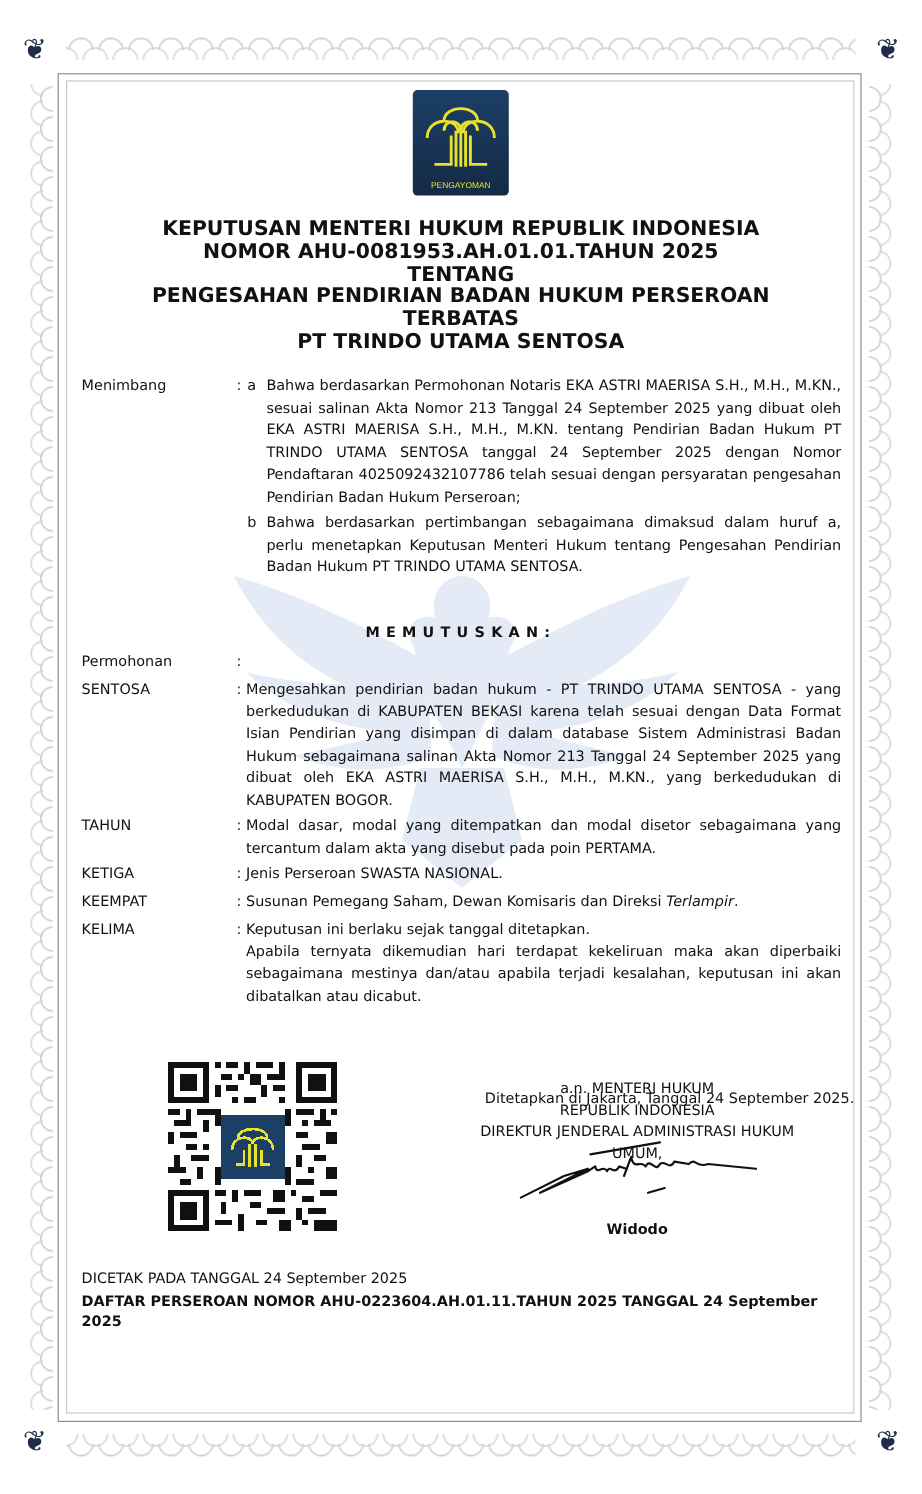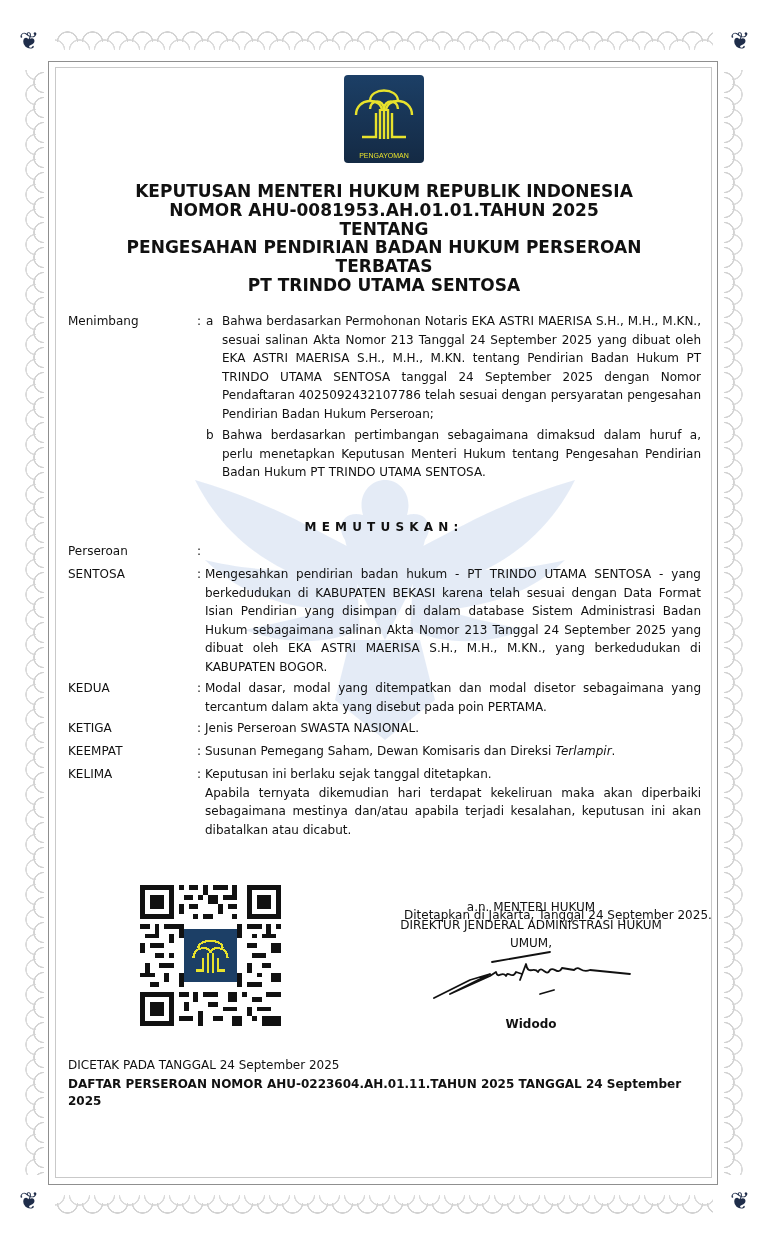--- a/index.html
+++ b/index.html
@@ -150,32 +150,32 @@
 </div>
 
 <div class="row body-text" style="top:426px; height:56px;">
   <span class="letter">b</span>
   <div class="content with-letter">Bahwa berdasarkan pertimbangan sebagaimana dimaksud dalam huruf a, perlu menetapkan Keputusan Menteri Hukum tentang Pengesahan Pendirian Badan Hukum PT TRINDO UTAMA SENTOSA.</div>
 </div>
 
 <div class="heading-mem">MEMUTUSKAN:</div>
 
 <div class="row body-text" style="top:542px; height:19px;">
-  <span class="label">Perseroan</span>
+  <span class="label">Permohonan</span>
   <span class="colon">:</span>
 </div>
 
 <div class="row body-text" style="top:565px; height:112px;">
   <span class="label">SENTOSA</span>
   <span class="colon">:</span>
   <div class="content plain">Mengesahkan pendirian badan hukum - PT TRINDO UTAMA SENTOSA - yang berkedudukan di KABUPATEN BEKASI karena telah sesuai dengan Data Format Isian Pendirian yang disimpan di dalam database Sistem Administrasi Badan Hukum sebagaimana salinan Akta Nomor 213 Tanggal 24 September 2025 yang dibuat oleh EKA ASTRI MAERISA S.H., M.H., M.KN., yang berkedudukan di KABUPATEN BOGOR.</div>
 </div>
 
 <div class="row body-text" style="top:679px; height:38px;">
-  <span class="label">KEDUA</span>
+  <span class="label">TAHUN</span>
   <span class="colon">:</span>
   <div class="content plain">Modal dasar, modal yang ditempatkan dan modal disetor sebagaimana yang tercantum dalam akta yang disebut pada poin PERTAMA.</div>
 </div>
 
 <div class="row body-text" style="top:719px; height:19px;">
   <span class="label">KETIGA</span>
   <span class="colon">:</span>
   <div class="content plain">Jenis Perseroan SWASTA NASIONAL.</div>
 </div>
 
@@ -190,20 +190,21 @@
   <span class="colon">:</span>
   <div class="content plain">
     <div>Keputusan ini berlaku sejak tanggal ditetapkan.</div>
     <div>Apabila ternyata dikemudian hari terdapat kekeliruan maka akan diperbaiki sebagaimana mestinya dan/atau apabila terjadi kesalahan, keputusan ini akan dibatalkan atau dicabut.</div>
   </div>
 </div>
 
 <div class="sign-block sign-place">Ditetapkan di Jakarta, Tanggal 24 September 2025.</div>
 <div class="sign-block sign-title">
   <div>a.n. MENTERI HUKUM</div>
+  <div>REPUBLIK INDONESIA</div>
   <div>DIREKTUR JENDERAL ADMINISTRASI HUKUM UMUM,</div>
 </div>
 <svg style="position:absolute; left:430px; top:950px;" width="205" height="52" viewBox="0 0 205 52">
   <g fill="none" stroke="#111" stroke-width="1.8" stroke-linecap="round" stroke-linejoin="round">
     <path d="M4 48 L40 30 L60 24 L20 44 L60 26 L66 22 C68 30 72 20 76 26 C78 20 82 30 86 22 L92 24"></path>
     <path d="M62 12 L120 2"></path>
     <path d="M90 30 L96 14 C98 26 104 16 108 22 C112 14 116 28 120 20 C124 16 128 26 132 18 L144 20 C150 14 150 24 160 20 L200 24"></path>
     <path d="M110 44 L124 40"></path>
   </g>
 </svg>

